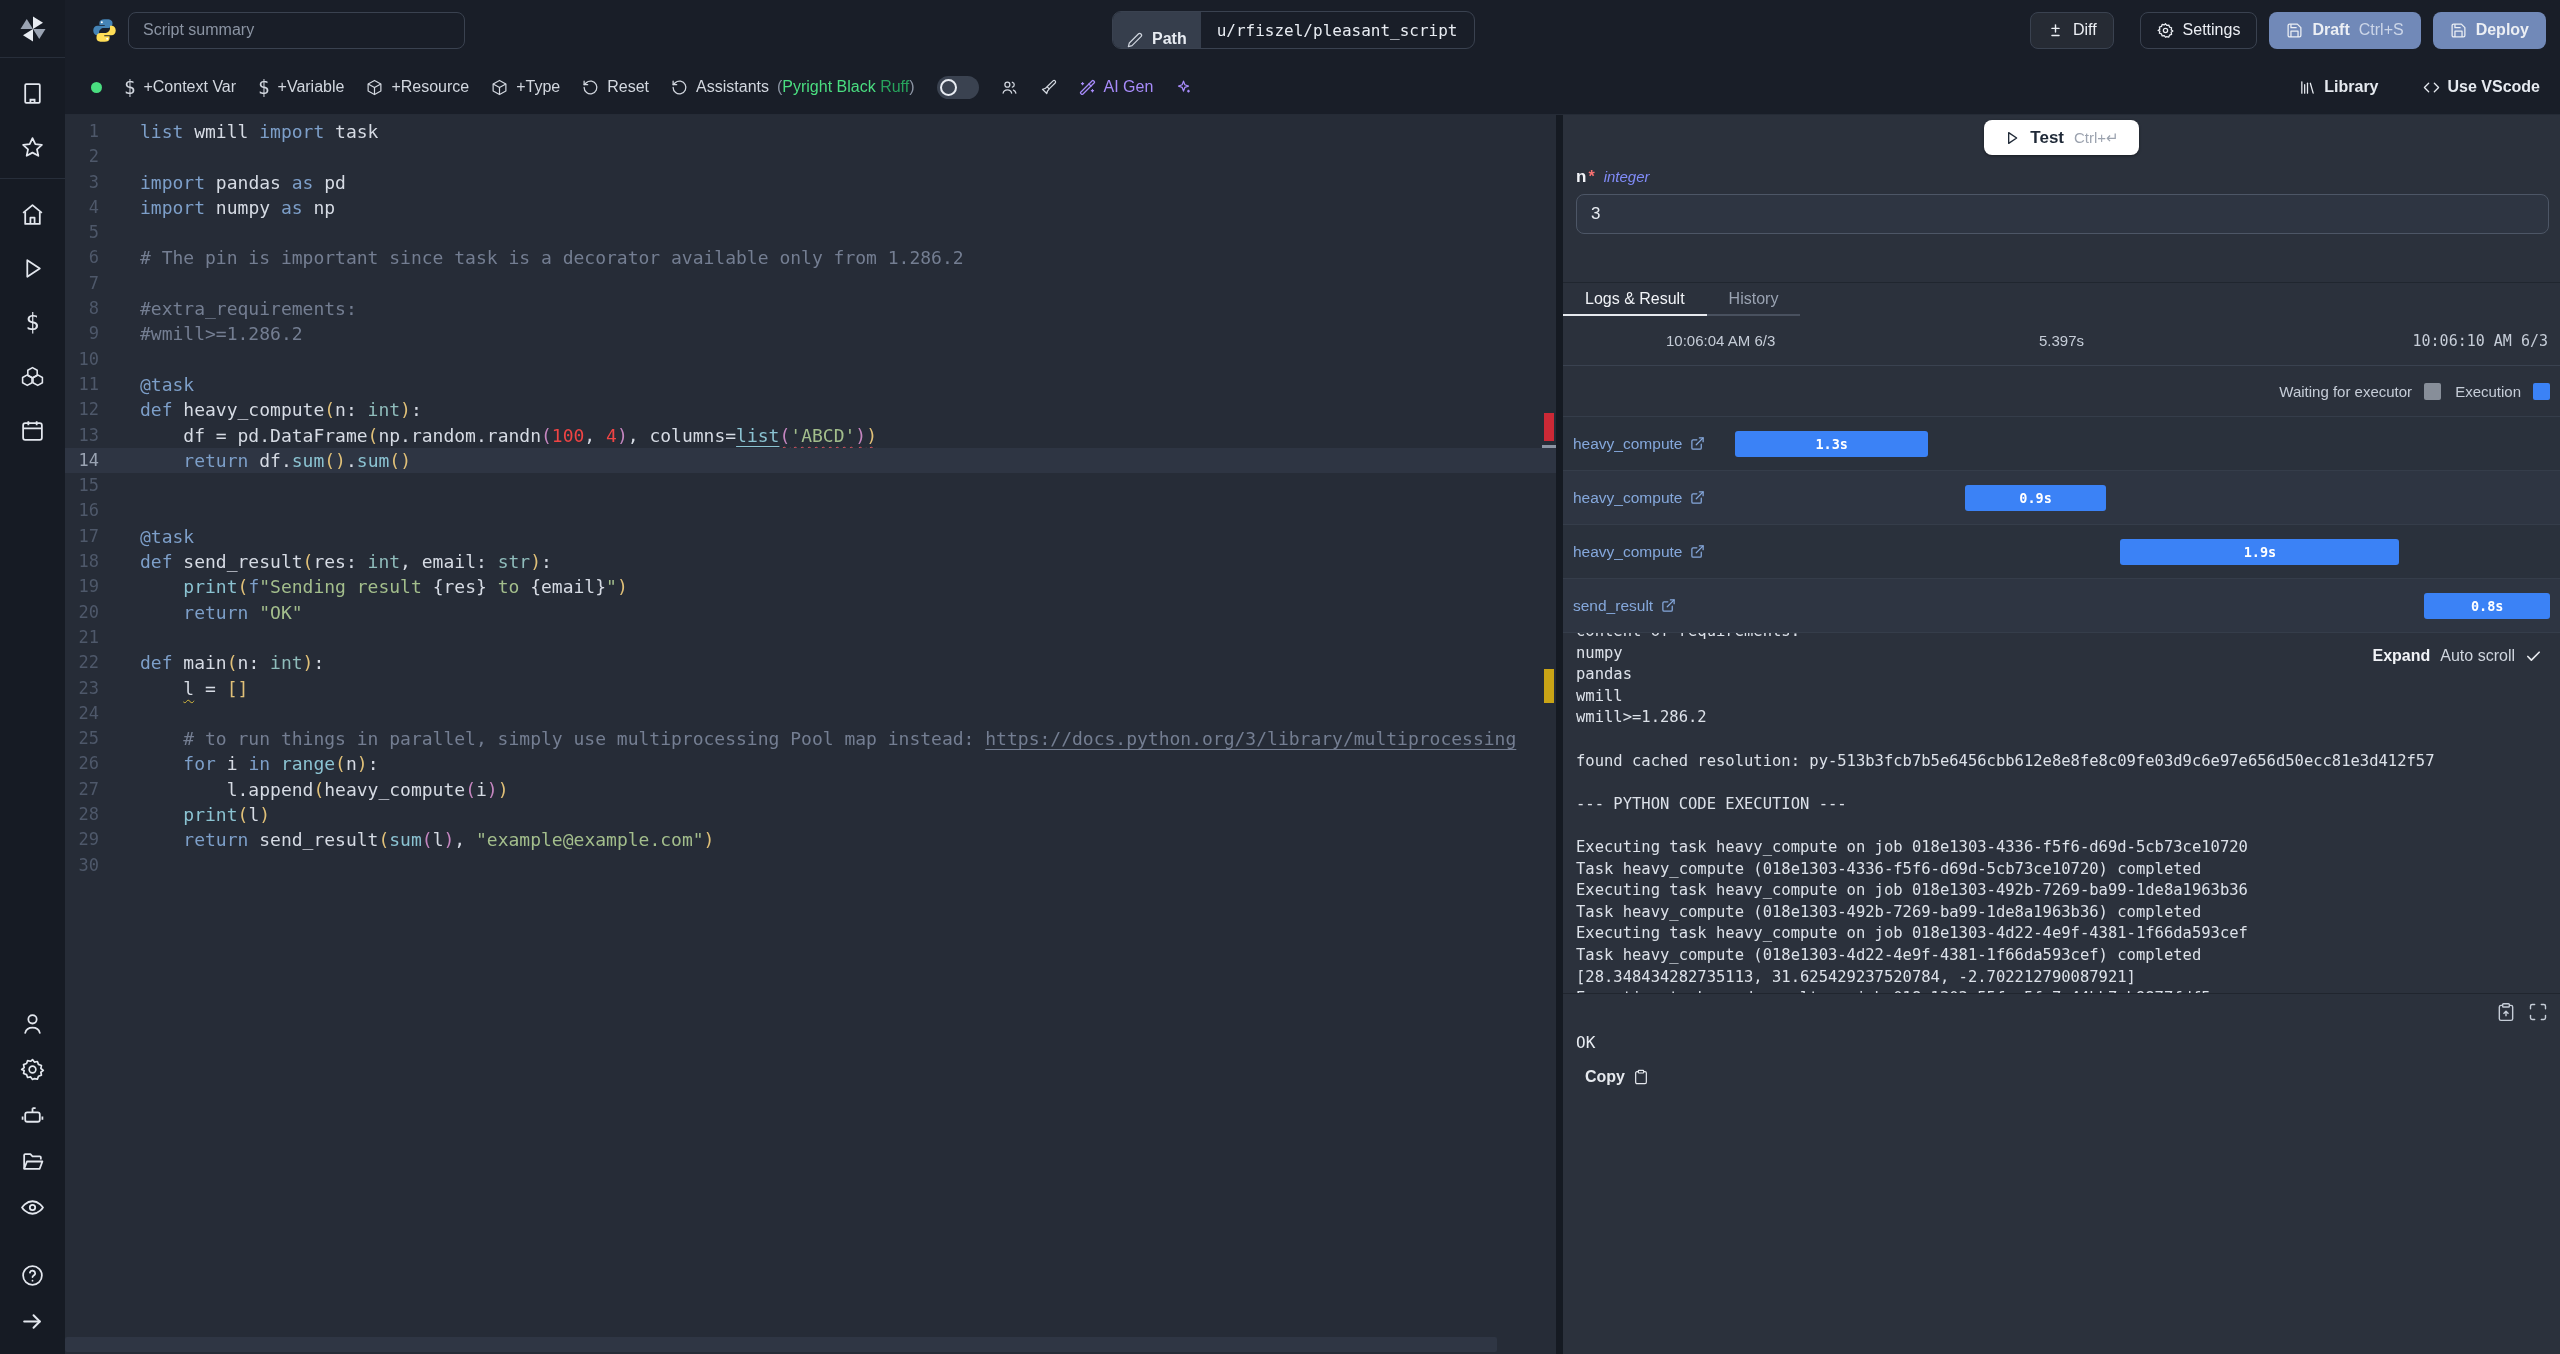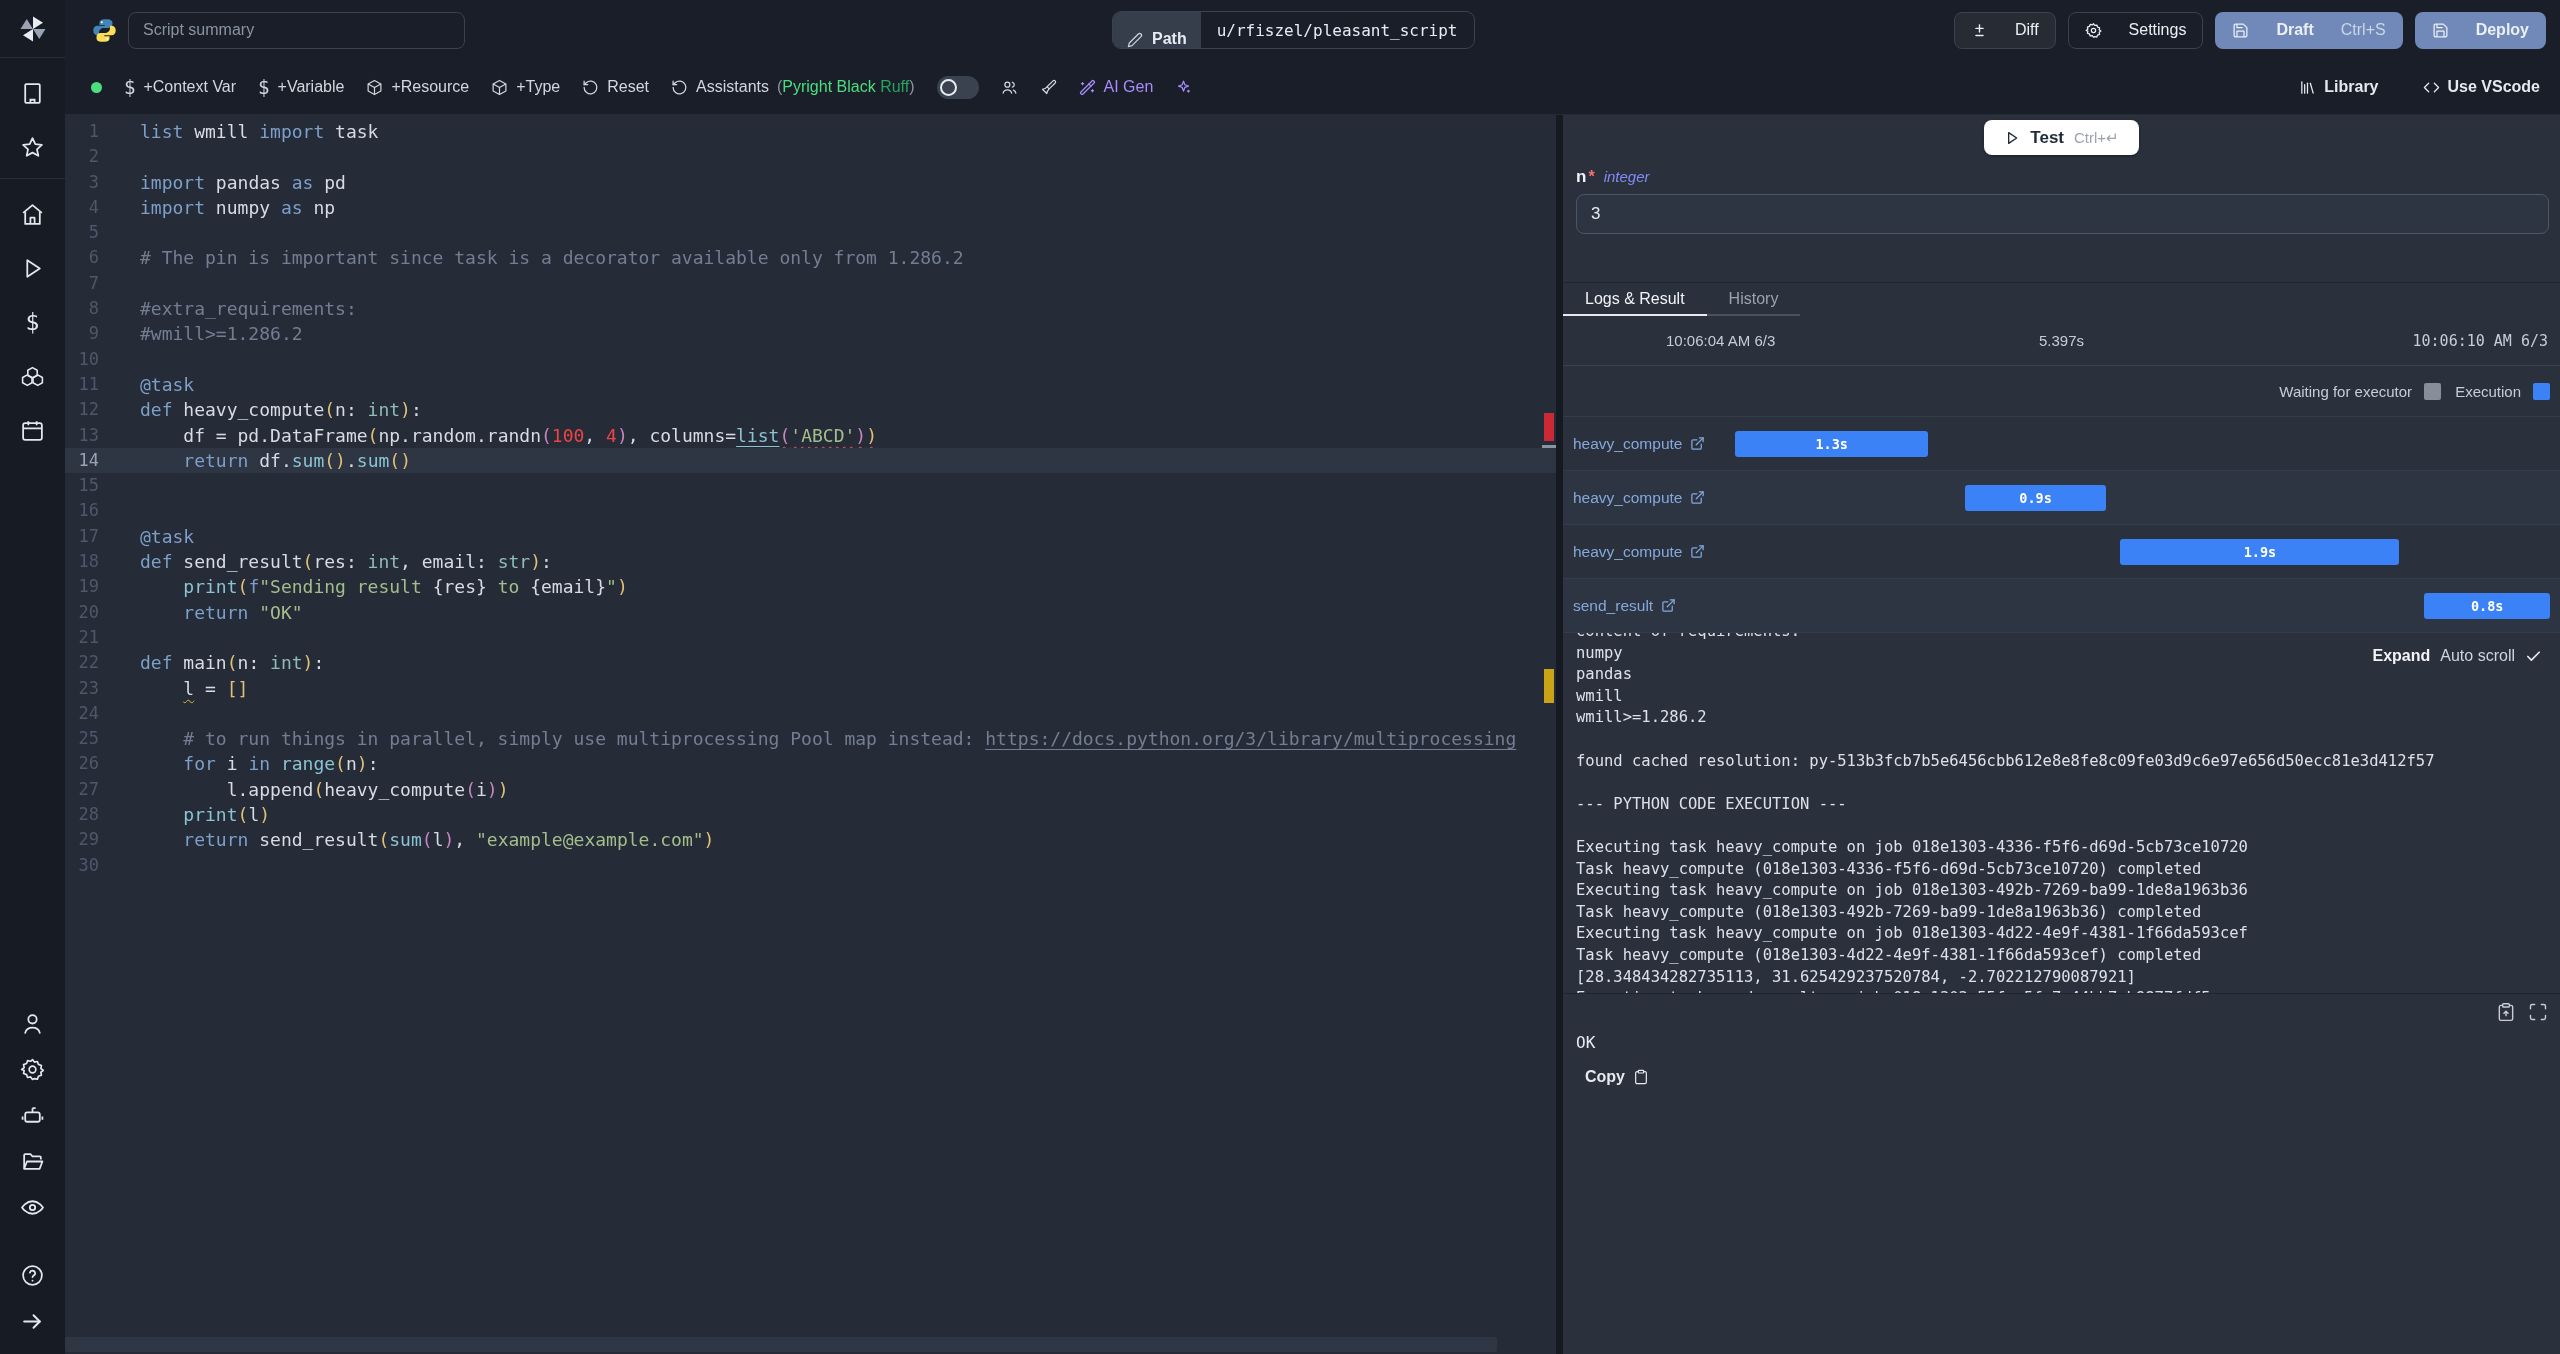--- a/index.html
+++ b/index.html
@@ -26,24 +26,24 @@
   .right-col { flex:1; display:flex; flex-direction:column; min-width:0; }
   .topbar { height:60px; display:flex; align-items:center; padding:0 14px 0 26px; position:relative; }
   .py-icon { width:27px; height:27px; margin-right:10px; flex-shrink:0; }
   .summary-input { width:337px; height:37px; background:transparent; border:1px solid #3a4250; border-radius:8px; color:#e5e9f0; font-size:16px; padding:0 14px; outline:none; font-family:"Liberation Sans",sans-serif; }
   .summary-input::placeholder { color:#8b94a3; }
   .path-pill { position:absolute; left:1047px; top:11px; height:38px; display:flex; align-items:stretch; border:1px solid #3a4250; border-radius:9px; overflow:hidden; }
   .path-left { display:flex; align-items:flex-end; gap:9px; background:#363e4c; padding:0 14px; color:#e8ecf2; font-weight:700; font-size:16px; }
   .path-left svg { width:16px; height:16px; color:#cfd5de; }
   .path-right { display:flex; align-items:center; padding:0 16px; color:#e8ecf2; font-size:16px; }
   .topbar-right { margin-left:auto; display:flex; align-items:center; gap:12px; }
-  .tb-btn { display:flex; align-items:center; gap:27px; height:37px; padding:0 16px; border-radius:8px; font-size:16px; color:#eceff4; cursor:pointer; border:1px solid transparent; background:transparent; font-family:"Liberation Sans",sans-serif; }
+  .tb-btn { display:flex; align-items:center; gap:9px; height:37px; padding:0 16px; border-radius:8px; font-size:16px; color:#eceff4; cursor:pointer; border:1px solid transparent; background:transparent; font-family:"Liberation Sans",sans-serif; }
   .tb-btn svg { width:17px; height:17px; }
   .tb-diff { background:#262b34; border-color:#3a4250; }
-  .tb-outline { border-color:#3a4250; }
+  .tb-outline { border-color:#3a4250;margin-left:14px; }
   .tb-blue { background:#7189b8; font-weight:700; }
   .tb-blue .kbd { color:#ccd6e8; font-weight:400; }
 
   
   .toolbar2 { height:55px; display:flex; align-items:center; padding:0 20px 0 26px; gap:22px; border-bottom:1px solid #252b36; }
   .status-dot { width:11px; height:11px; border-radius:50%; background:#4ade80; flex-shrink:0; }
   .t2-item { display:flex; align-items:center; gap:8px; color:#d2d7df; font-size:16px; cursor:pointer; white-space:nowrap; }
   .t2-item svg { width:17px; height:17px; }
   .t2-dollar { font-family:"DejaVu Sans Mono",monospace; font-size:19px; }
   .assist-detail { color:#8b94a3; }

